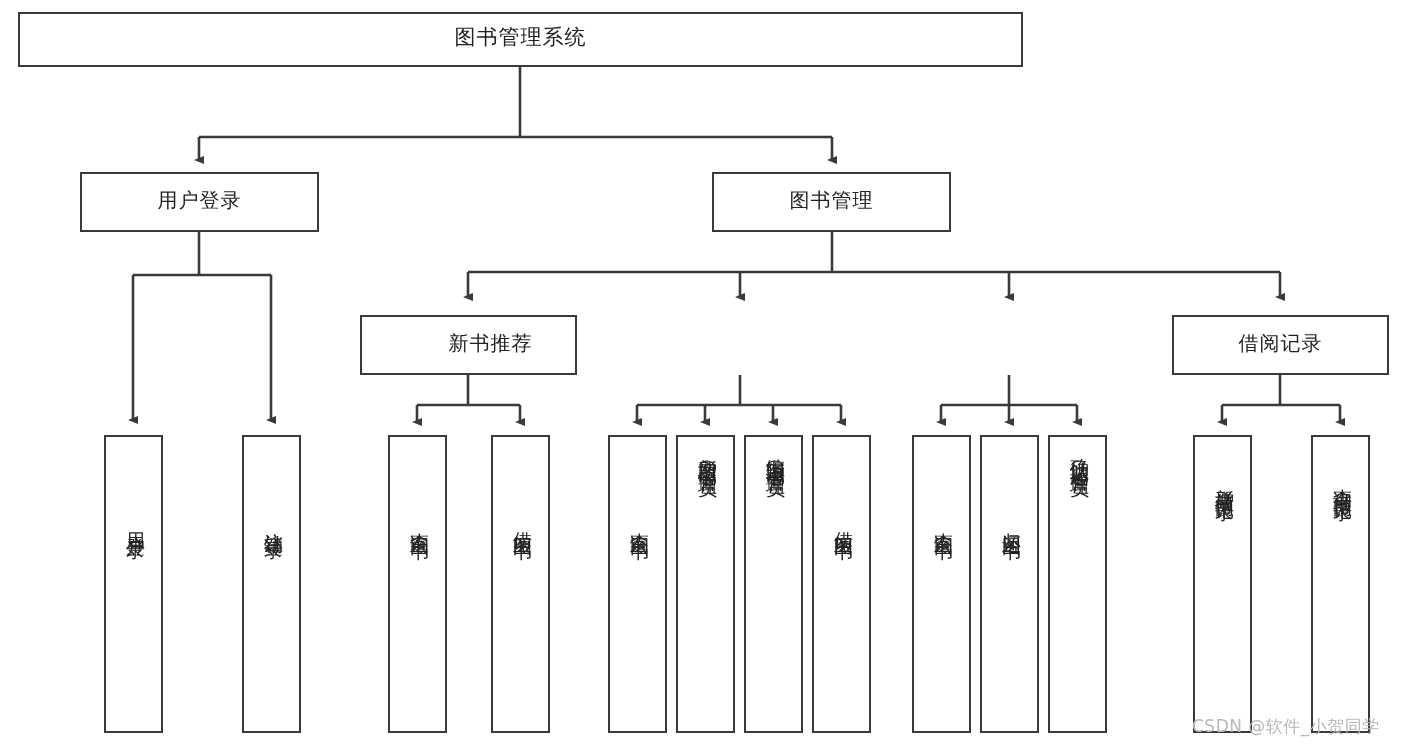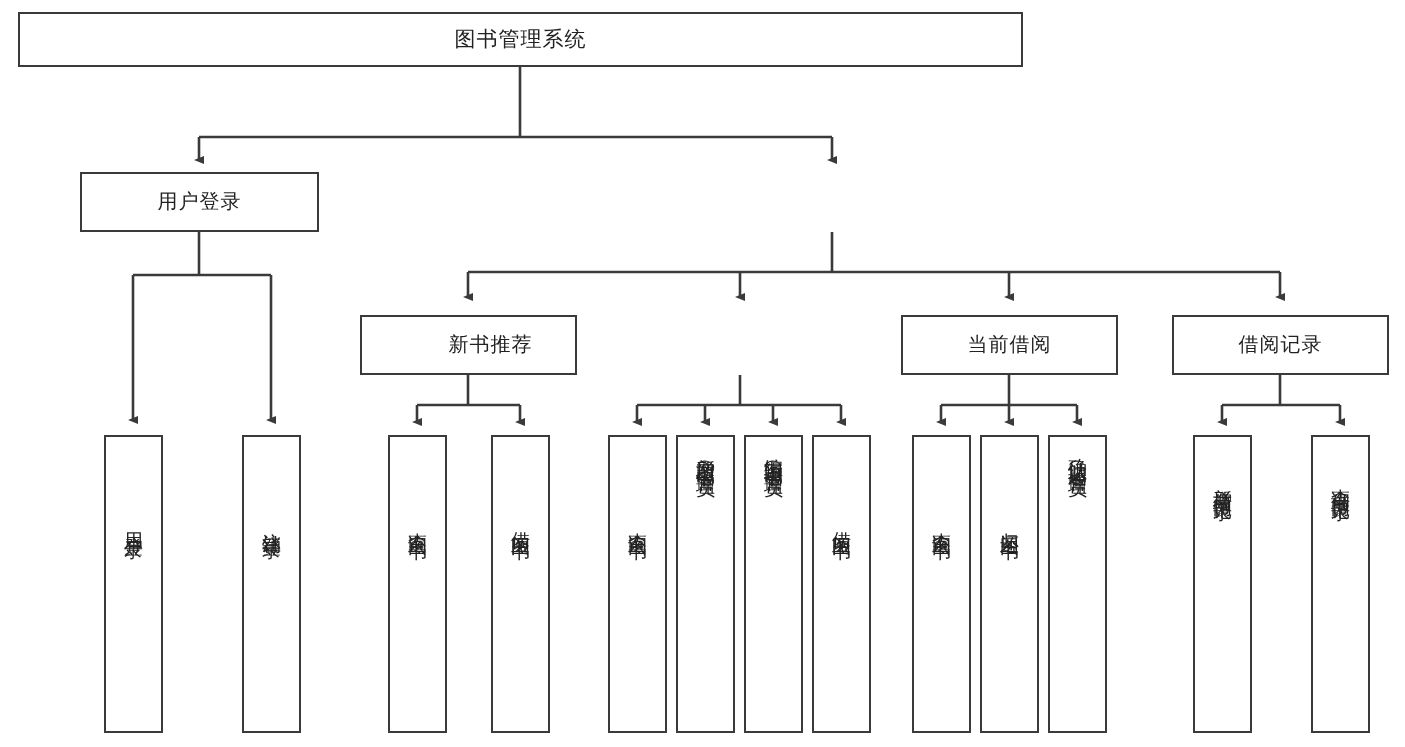--- a/index.html
+++ b/index.html
@@ -28,20 +28,21 @@
   }
   .node {
     position: absolute;
     box-sizing: border-box;
     background: #ffffff;
     border: 2px solid #3a3a3a;
     display: flex;
     align-items: center;
     justify-content: center;
     color: #1d1d1d;
+    font-family: Liberation Mono, monospace;
   }
   .node.level-0 {
     border-width: 2px;
   }
   .node-label {
     font-size: 21px;
     line-height: 1.18;
     letter-spacing: 1px;
     white-space: nowrap;
     color: #222222;
@@ -133,29 +134,29 @@
   </svg>
 
   <div class="node level-0" style="left:18px; top:12px; width:1005px; height:55px;">
     <span class="node-label">图书管理系统</span>
   </div>
 
   <div class="node level-1" style="left:80px; top:172px; width:239px; height:60px;">
     <span class="node-label">用户登录</span>
   </div>
 
+  <div class="node level-1" style="left:712px; top:172px; width:239px; height:60px;">
+    <span class="node-label">图书管理</span>
+  </div>
 
   <div class="node level-2" style="left:360px; top:315px; width:217px; height:60px;padding-left:44px;">
     <span class="node-label">新书推荐</span>
   </div>
 
 
-  <div class="node level-2" style="left:901px; top:315px; width:217px; height:60px;">
-    <span class="node-label">当前借阅</span>
-  </div>
 
   <div class="node level-2" style="left:1172px; top:315px; width:217px; height:60px;text-align:right;">
     <span class="node-label">借阅记录</span>
   </div>
 
   <div class="node level-3 leaf center" style="left:104px; top:435px; width:59px; height:298px; padding-top:80px;">
     <span class="node-label">用户登录</span>
   </div>
 
   <div class="node level-3 leaf center" style="left:242px; top:435px; width:59px; height:298px; padding-top:80px;">
@@ -199,14 +200,15 @@
   </div>
 
   <div class="node level-3 leaf center" style="left:1193px; top:435px; width:59px; height:298px; padding-top:36px;">
     <span class="node-label">新增借阅记录</span>
   </div>
 
   <div class="node level-3 leaf center" style="left:1311px; top:435px; width:59px; height:298px; padding-top:36px;">
     <span class="node-label">查询借阅记录</span>
   </div>
 
+  <div class="watermark" style="left:1192px; top:715px;">CSDN @软件_小贺同学</div>
 
 </div>
 
 </body></html>

